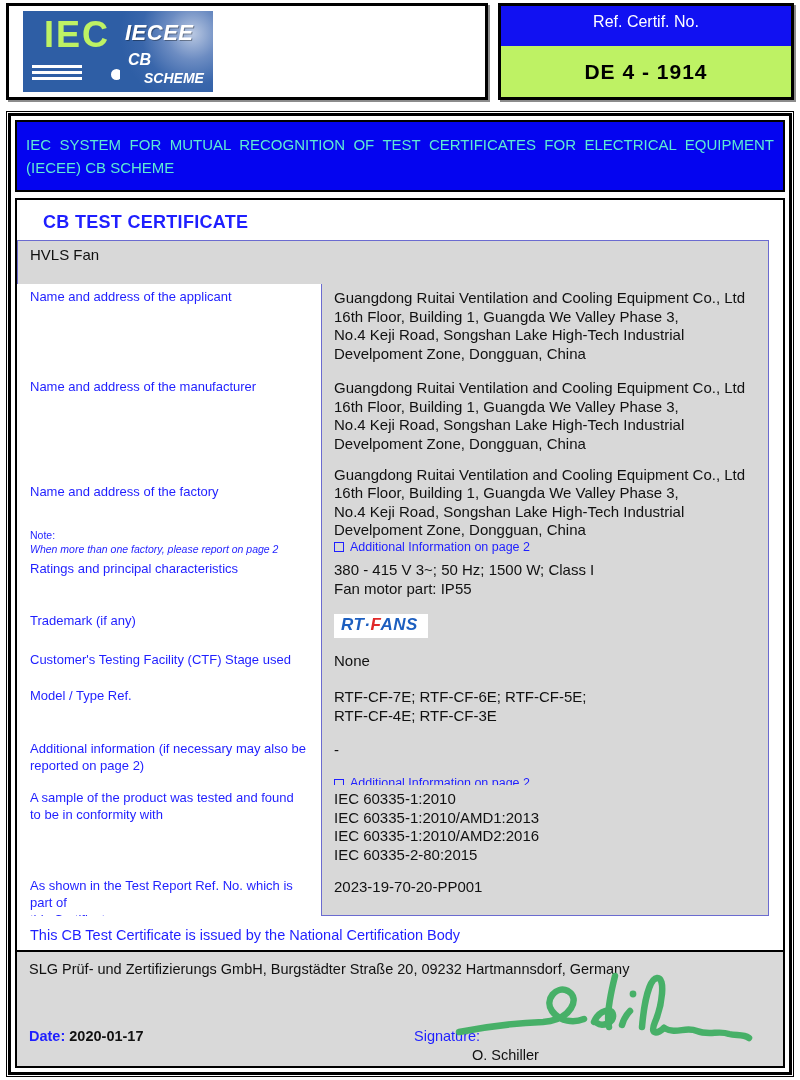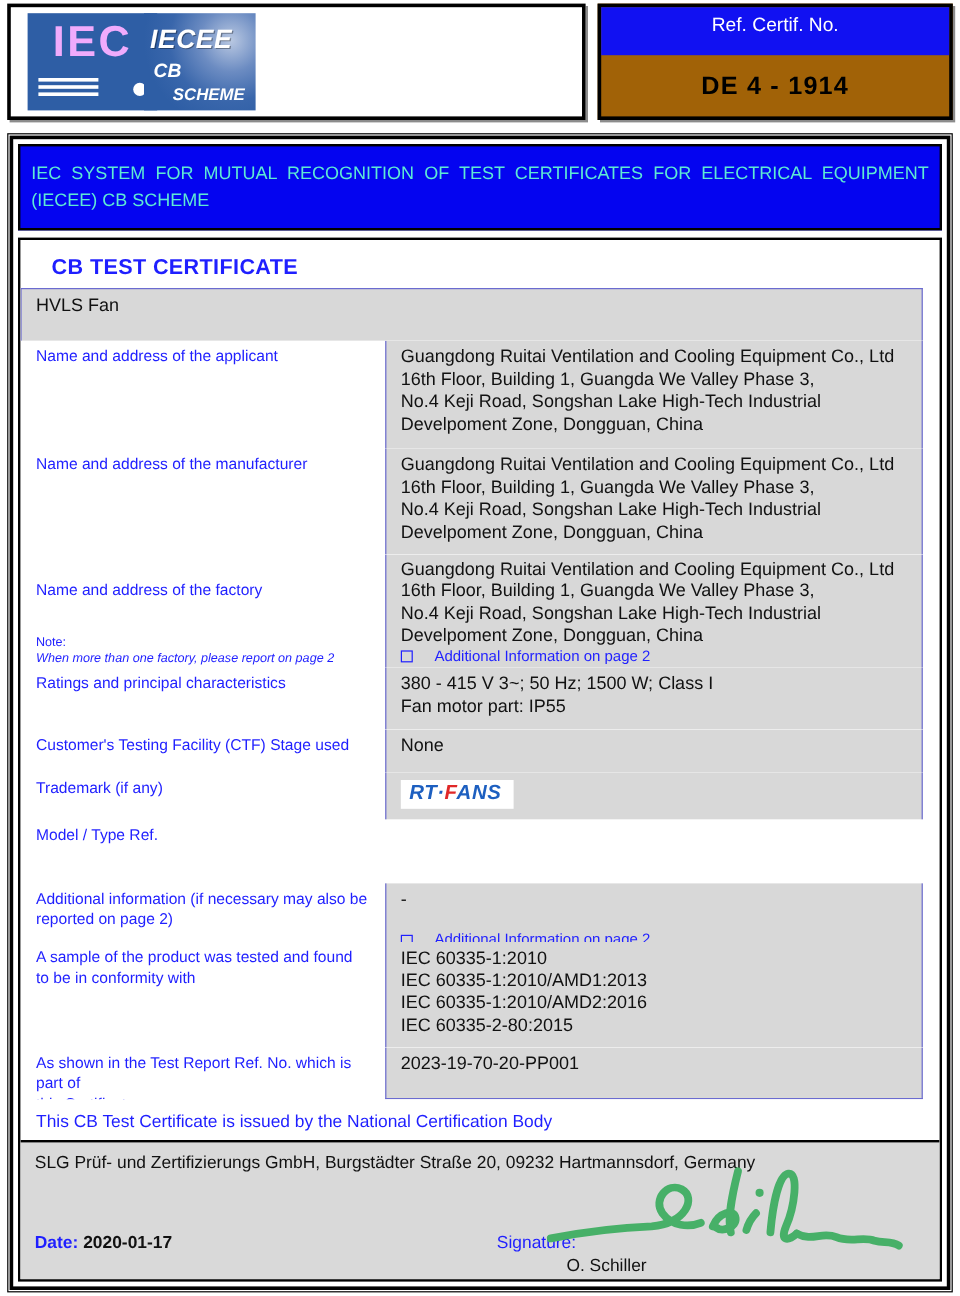--- a/index.html
+++ b/index.html
@@ -1,34 +1,34 @@
 <!DOCTYPE html>
 <html><head>
 <meta charset="utf-8">
 <style>
   * { box-sizing: border-box; margin: 0; padding: 0; }
   html,body { width:800px; height:1080px; background:#fff; font-family:"Liberation Sans", sans-serif; position:relative; overflow:hidden; }
 
   
   .top-row { position:absolute; top:3px; left:6px; right:6px; height:97px; display:flex; gap:10px; }
   .logo-box { width:482px; background:#fff; border:3px solid #000; box-shadow:2px 2px 0 rgba(0,0,0,.45); position:relative; }
-  .iec-logo { position:absolute; left:14px; top:5px; width:108px; height:81px; background:#2e5ea5; color:#f0abfc; }
+  .iec-logo { position:absolute; left:14px; top:5px; width:108px; height:81px; background:#2e5ea5; color:#bef264; }
   .iec-text { font-size:36px; font-weight:bold; letter-spacing:2px; text-align:center; margin-top:3px; }
   .iec-marks { display:flex; align-items:flex-end; justify-content:space-between; padding:6px 9px 0 9px; }
   .iec-lines div { width:50px; height:3px; background:#fff; margin-top:3px; }
   .iec-dot { width:11px; height:11px; border-radius:50%; background:#fff; }
   .iecee-logo { position:absolute; left:111px; top:5px; width:93px; height:81px; color:#fff; font-style:italic; font-weight:bold;
     background:radial-gradient(circle at 78% 28%, #b9c8e2 0%, #6c8cc2 28%, #3966ab 55%, #2e5ea5 78%); overflow:hidden; }
   .iecee-title { font-size:22px; margin:9px 0 0 5px; letter-spacing:.5px; text-shadow:1px 1px 0 rgba(0,0,0,.35); }
   .iecee-cb { font-size:16px; margin:5px 0 0 8px; }
   .iecee-scheme-row { display:flex; align-items:flex-end; gap:20px; margin:1px 0 0 24px; }
   .iecee-scheme { font-size:14px; }
   .mini-lines div { width:16px; height:2px; background:#fff; margin-top:2px; }
 
-  .ref-box { flex:1; border:3px solid #000; box-shadow:2px 2px 0 rgba(0,0,0,.45); display:flex; flex-direction:column; background:#a16207; }
+  .ref-box { flex:1; border:3px solid #000; box-shadow:2px 2px 0 rgba(0,0,0,.45); display:flex; flex-direction:column; background:#bef264; }
   .ref-label { background:#1111f2; color:#fff; font-size:16px; text-align:center; padding-top:7px; height:40px; }
   .ref-value { flex:1; display:flex; align-items:center; justify-content:center; font-size:21px; font-weight:bold; letter-spacing:1px; color:#000; }
 
   
   .main-box { position:absolute; top:113px; left:8px; right:8px; bottom:5px; border:3px solid #000; outline:1px solid #000; outline-offset:1px; padding:4px; display:flex; flex-direction:column; background:#fff; }
 
   .banner { border:2px solid #000; background:#0404f0; color:#5eead4; font-size:15px; line-height:1.55; padding:11px 9px; height:72px; text-align:justify; margin-bottom:6px; overflow:hidden; }
 
   .content-box { border:2px solid #000; background:#fff; flex:1; display:flex; flex-direction:column; overflow:hidden; }
   .cert-title { color:#1f1fff; font-weight:bold; font-size:18px; letter-spacing:.3px; padding:12px 0 0 26px; height:40px; }
@@ -36,21 +36,21 @@
   .row { display:flex; overflow:hidden; }
   .label-cell { width:304px; padding:5px 10px 0 13px; color:#1f1fff; font-size:13px; line-height:1.3; white-space:pre-line; }
   .value-cell { flex:1; margin-right:14px; background:#d8d8d8; border-left:1px solid #6b6bd0; border-right:1px solid #6b6bd0; padding:5px 10px 0 12px; font-size:15px; line-height:18.5px; color:#111; }
   .row.first .value-cell { border-top:1px solid #6b6bd0; }
   .row.last  .value-cell { border-bottom:1px solid #6b6bd0; }
   .vtext { white-space:pre-line; }
 
   .note-line { margin-top:15px; font-size:10.5px; }
   .note-line .note-italic { font-style:italic; }
 
-  .addl { color:#1f1fff; font-size:12.5px; display:flex; align-items:center; gap:18px; height:16px; }
+  .addl { color:#1f1fff; font-size:12.5px; display:flex; align-items:center; gap:6px; height:16px; }
   .addl.gap { margin-top:16px; }
   .checkbox { width:10px; height:10px; border:1.5px solid #1f1fff; display:inline-block; flex:none; background:transparent; }
 
   .tm-box { display:inline-block; background:#fff; padding:2px 10px 3px 7px; margin-top:1px; font-style:italic; font-weight:bold; font-size:17px; letter-spacing:.5px; }
   .tm-blue { color:#1d5fc0; } .tm-red { color:#e02828; }
 
   .issued-by { color:#1f1fff; font-size:14.5px; padding:11px 0 0 13px; height:34px; }
 
   .gray-footer { border-top:2px solid #000; background:#d9d9d9; flex:1; position:relative; }
   .ncb-name { font-size:14.5px; padding:9px 0 0 12px; color:#111; }
@@ -148,36 +148,40 @@
     </div>
 
     <div class="row" style="height:52px">
       <div class="label-cell">Ratings and principal characteristics</div>
       <div class="value-cell">
           <div class="vtext">380 - 415 V 3~; 50 Hz; 1500 W; Class I
 Fan motor part: IP55</div>
         </div>
     </div>
 
+    <div class="row" style="height:39px">
+      <div class="label-cell">Trademark (if any)</div>
+      <div class="value-cell">
+        <span class="tm-box"><span class="tm-blue">RT·</span><span class="tm-red">F</span><span class="tm-blue">ANS</span></span>
+      </div>
+    </div>
+
     <div class="row" style="height:36px">
       <div class="label-cell">Customer's Testing Facility (CTF) Stage used</div>
       <div class="value-cell">
           <div class="vtext">None</div>
         </div>
     </div>
 
-    <div class="row" style="height:39px">
-      <div class="label-cell">Trademark (if any)</div>
-      <div class="value-cell">
-        <span class="tm-box"><span class="tm-blue">RT·</span><span class="tm-red">F</span><span class="tm-blue">ANS</span></span>
-      </div>
-    </div>
-
     <div class="row" style="height:53px">
       <div class="label-cell">Model / Type Ref.</div>
+      <div class="value-cell">
+          <div class="vtext">RTF-CF-7E; RTF-CF-6E; RTF-CF-5E;
+RTF-CF-4E; RTF-CF-3E</div>
+        </div>
     </div>
 
     <div class="row" style="height:49px">
       <div class="label-cell">Additional information (if necessary may also be
 reported on page 2)</div>
       <div class="value-cell">
         <div class="vtext">-</div>
         <div class="addl gap">
           <span class="checkbox"></span>
           <span>Additional Information on page 2</span>

